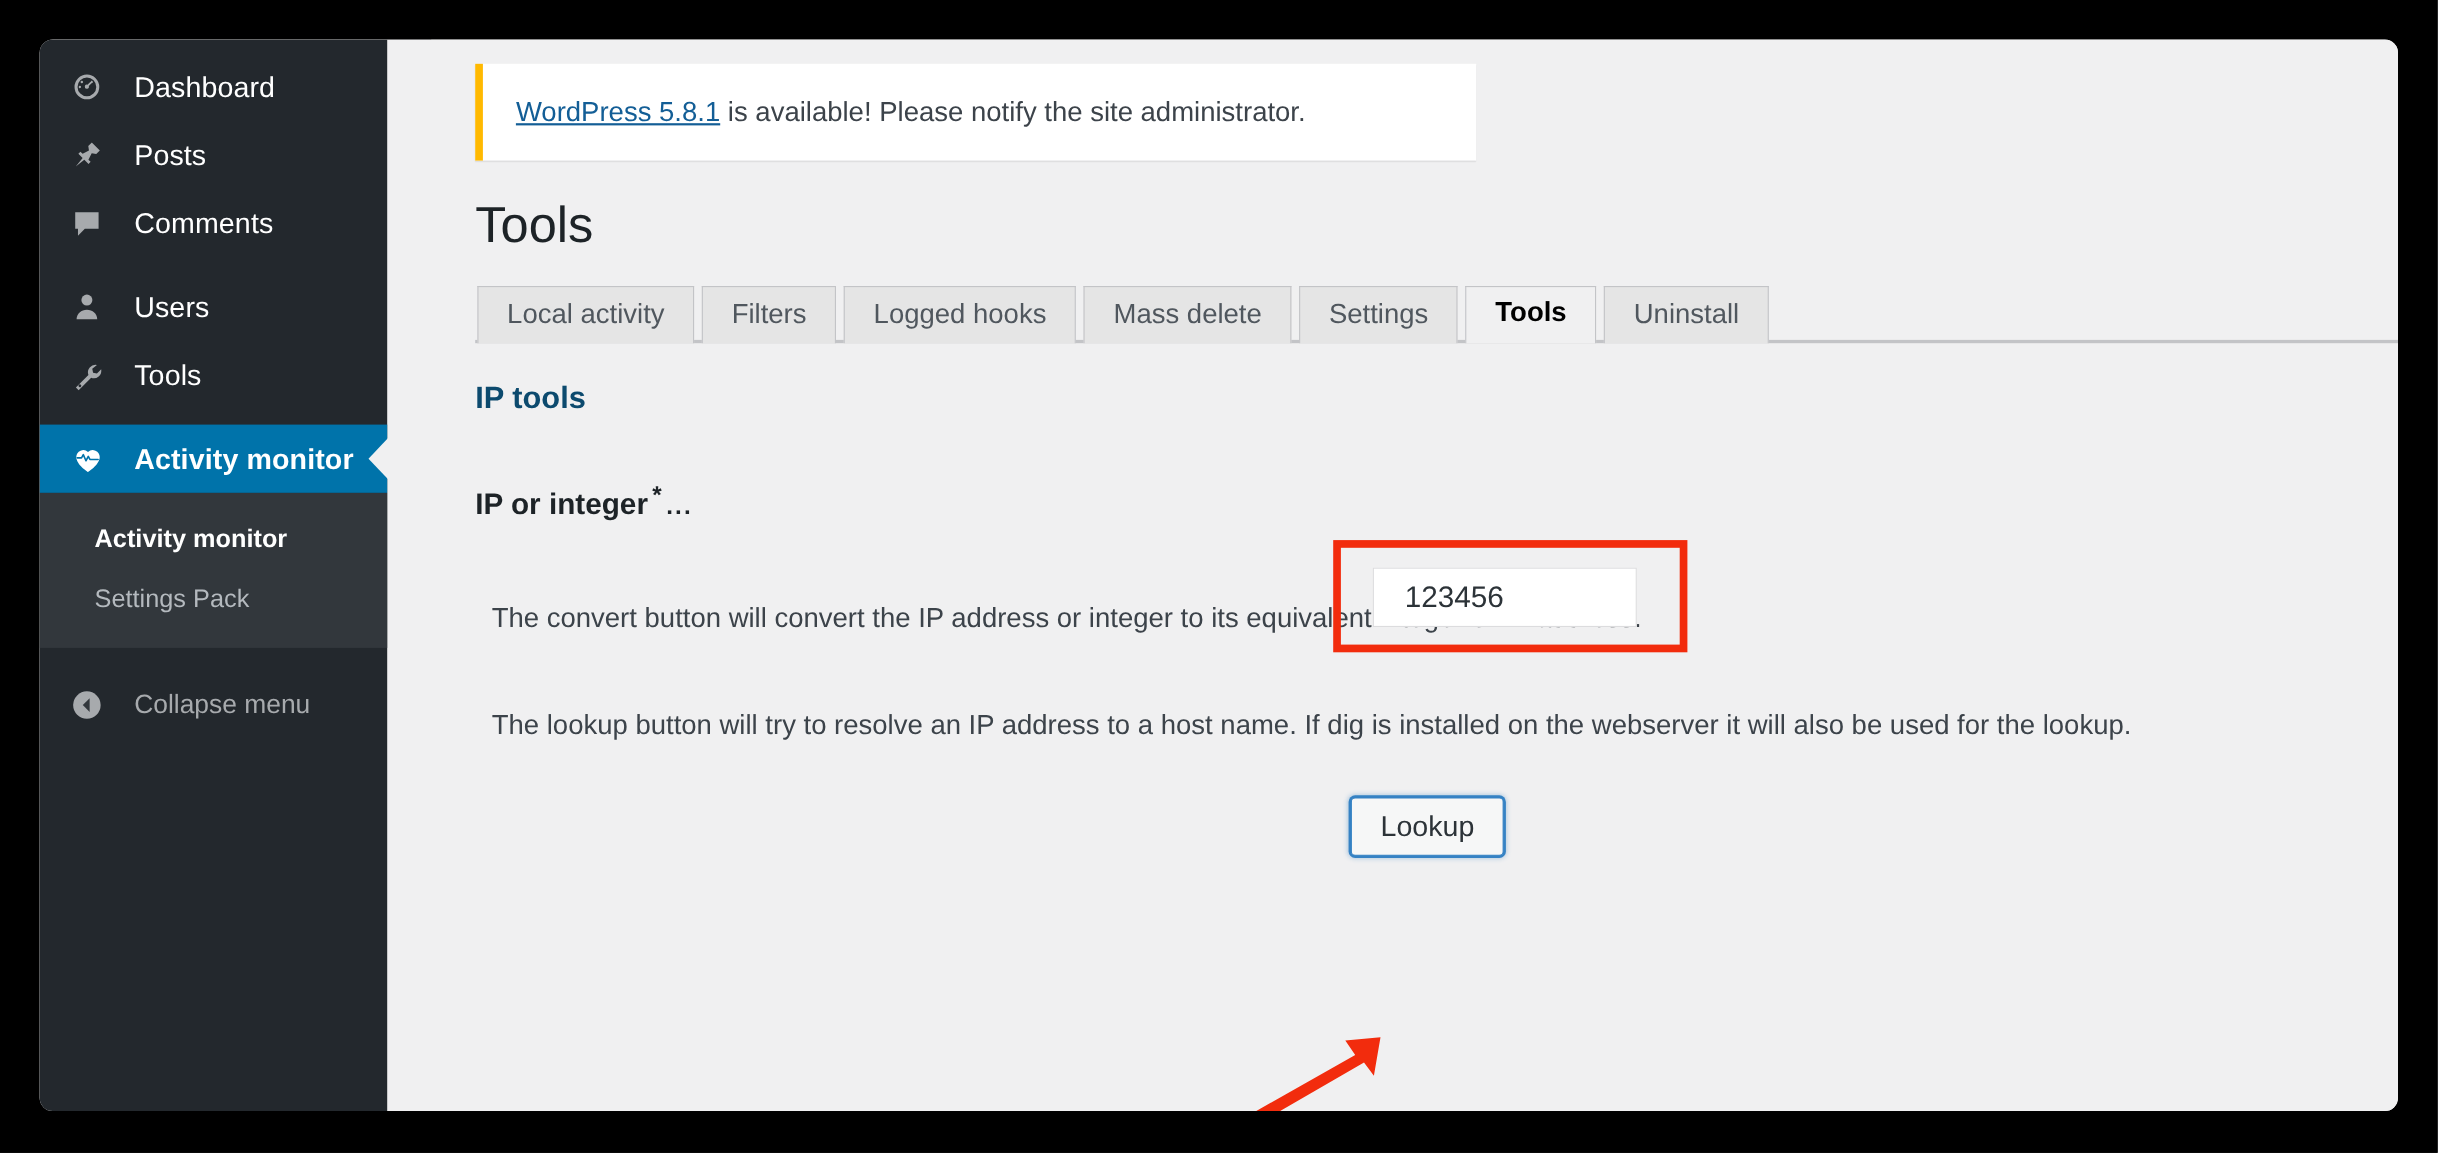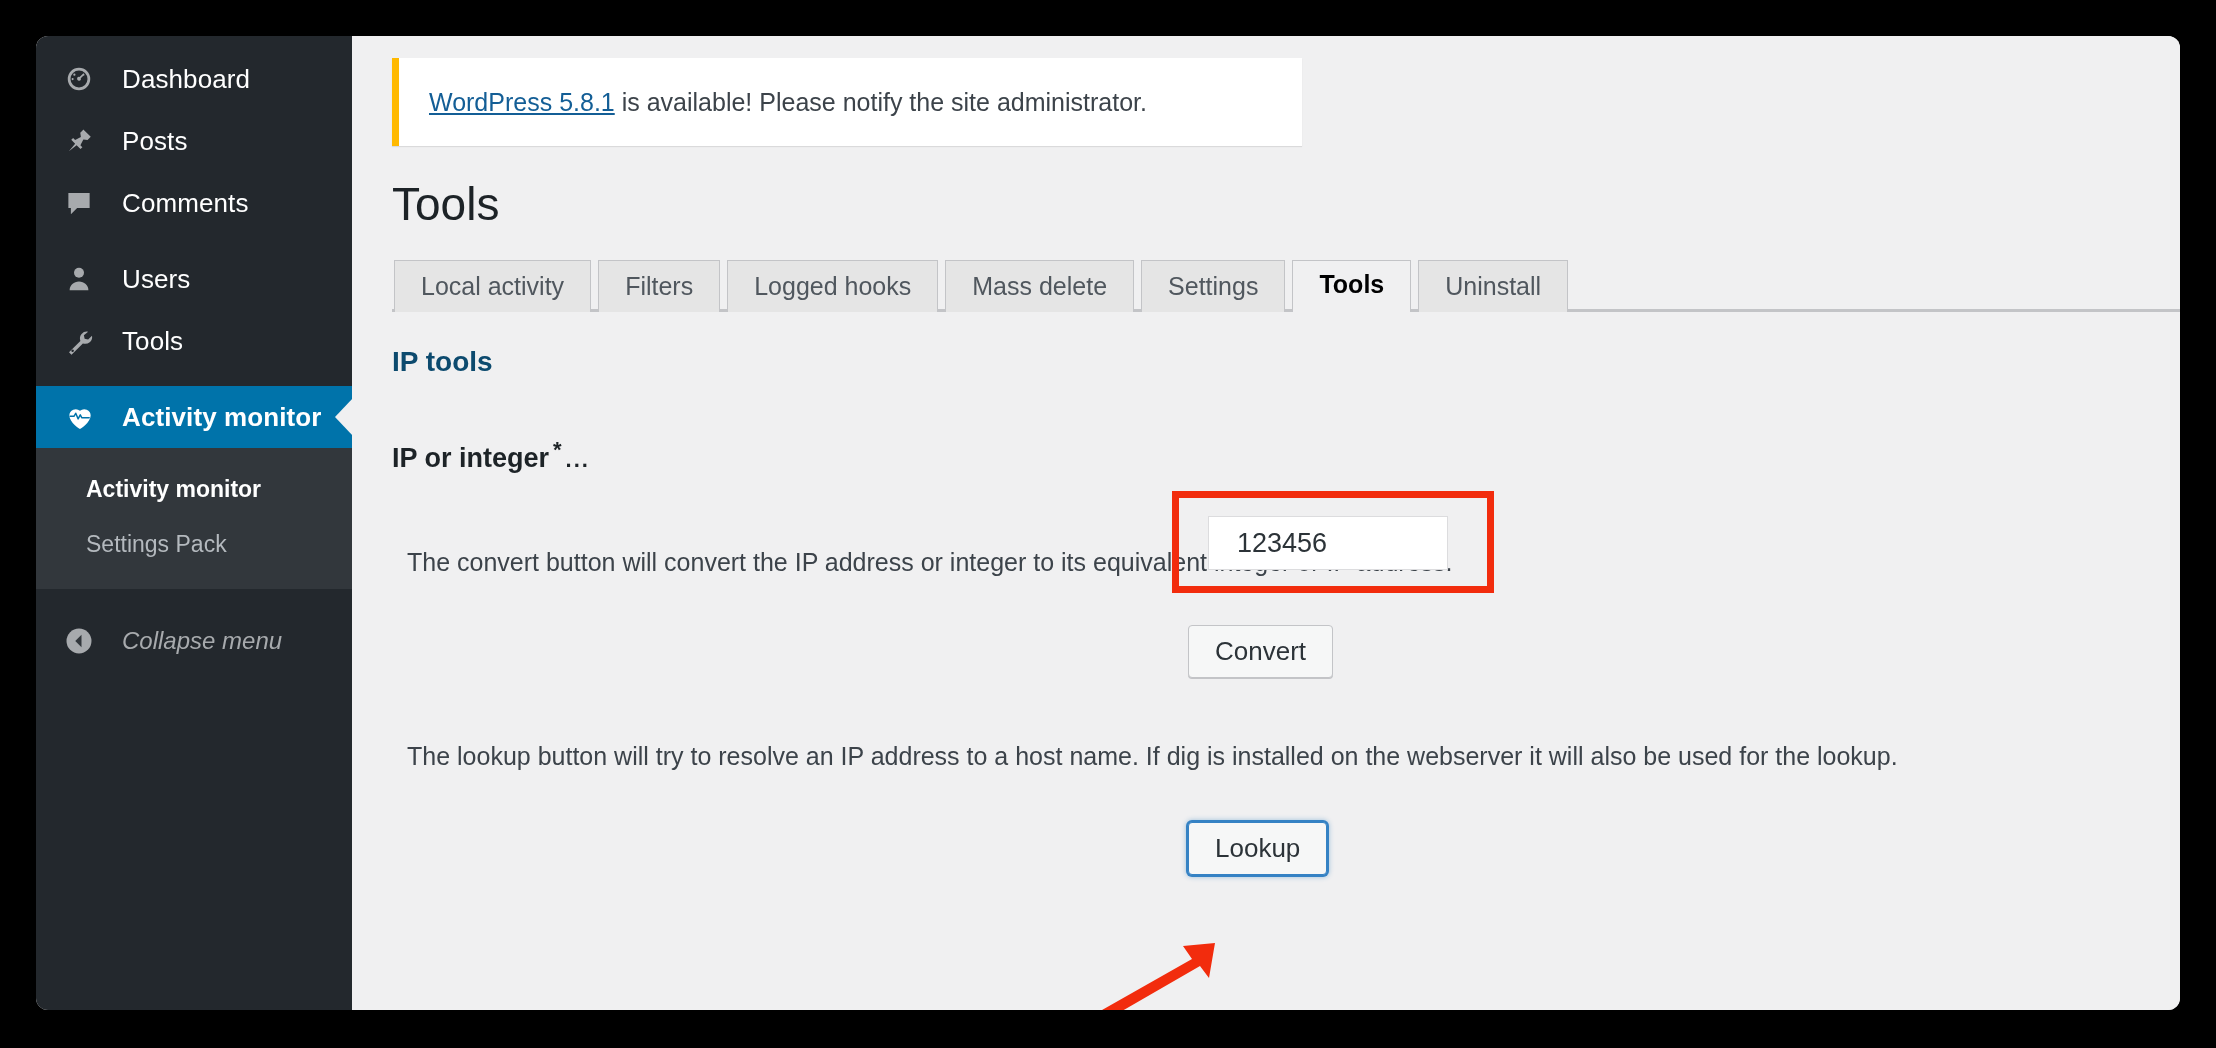--- a/index.html
+++ b/index.html
@@ -16,20 +16,21 @@
   #page-frame {
     position: absolute;
     left: 36px;
     top: 36px;
     width: 2144px;
     height: 974px;
     border-radius: 12px;
     overflow: hidden;
     display: flex;
     background: #f0f0f1;
+    gap: 40px;
   }
 
   
   #adminmenu {
     width: 316px;
     flex: 0 0 316px;
     background: #23282d;
     position: relative;
     padding-top: 12px;
   }
@@ -91,21 +92,20 @@
 
   #collapse-row {
     display: flex;
     align-items: center;
     height: 60px;
     padding-left: 28px;
     margin-top: 22px;
     color: #a7aaad;
     font-size: 24px;
     cursor: pointer;
-    font-style: italic;
   }
   #collapse-row .mi-ico {
     width: 40px; flex: 0 0 40px; margin-right: 18px;
     display: flex; align-items: center;
   }
 
   
   #wpbody {
     flex: 1 1 auto;
     background: #f0f0f1;
@@ -387,23 +387,20 @@
         <span>IP or integer</span><span class="req">*</span><span class="hint">...</span>
       </label>
     </div>
 
     <input id="ip-input" type="text" value="123456" style="">
 
     <div id="anno-box"></div>
 
     <p class="helptext" id="help-convert">The convert button will convert the IP address or integer to its equivalent integer or IP address.</p>
 
-    <div class="btnrow" id="convert-row">
-      <button class="wpbtn">Convert</button>
-    </div>
 
     <p class="helptext" id="help-lookup">The lookup button will try to resolve an IP address to a host name. If dig is installed on the webserver it will also be used for the lookup.</p>
 
     <div class="btnrow" id="lookup-row">
       <button class="wpbtn focused">Lookup</button>
     </div>
 
     <svg id="anno-arrow" viewBox="0 0 200 120">
       <path d="M8 98 L105 43 L96 30 L128 27 L122 62 L113 50 L16 106 Z" fill="#f22c0d"></path>
     </svg>

